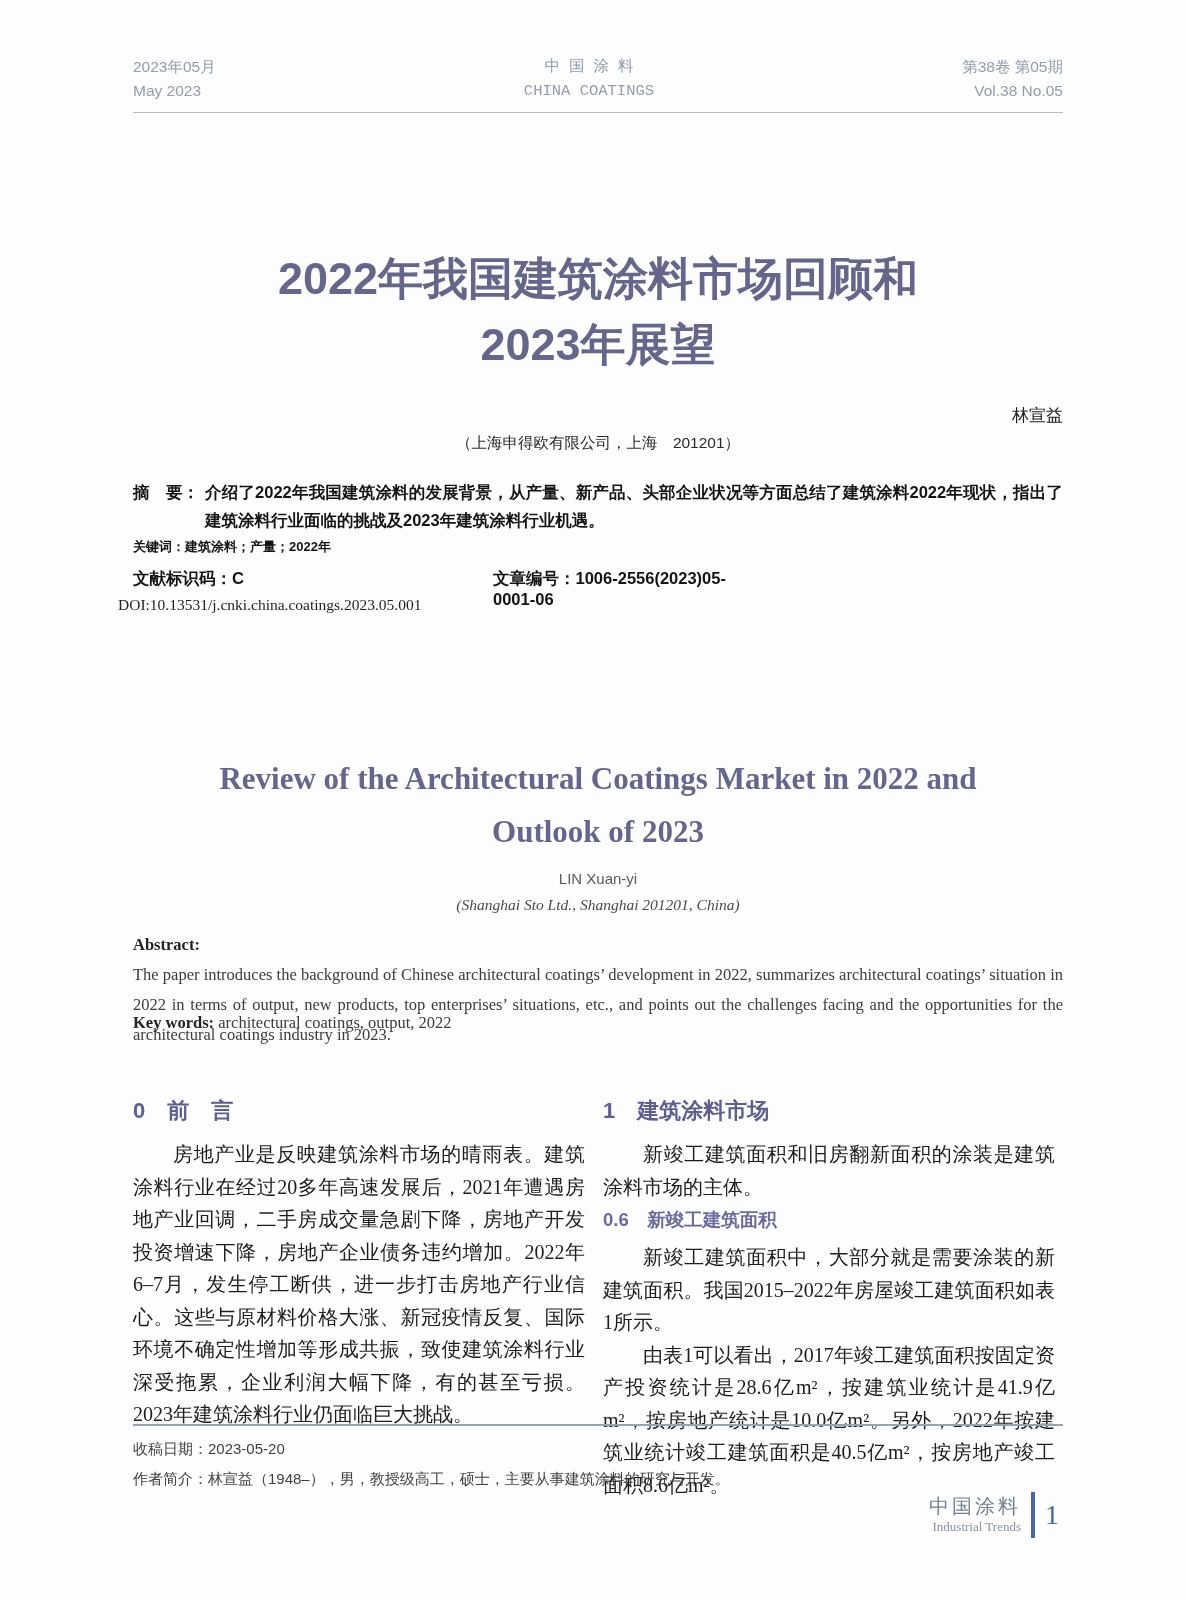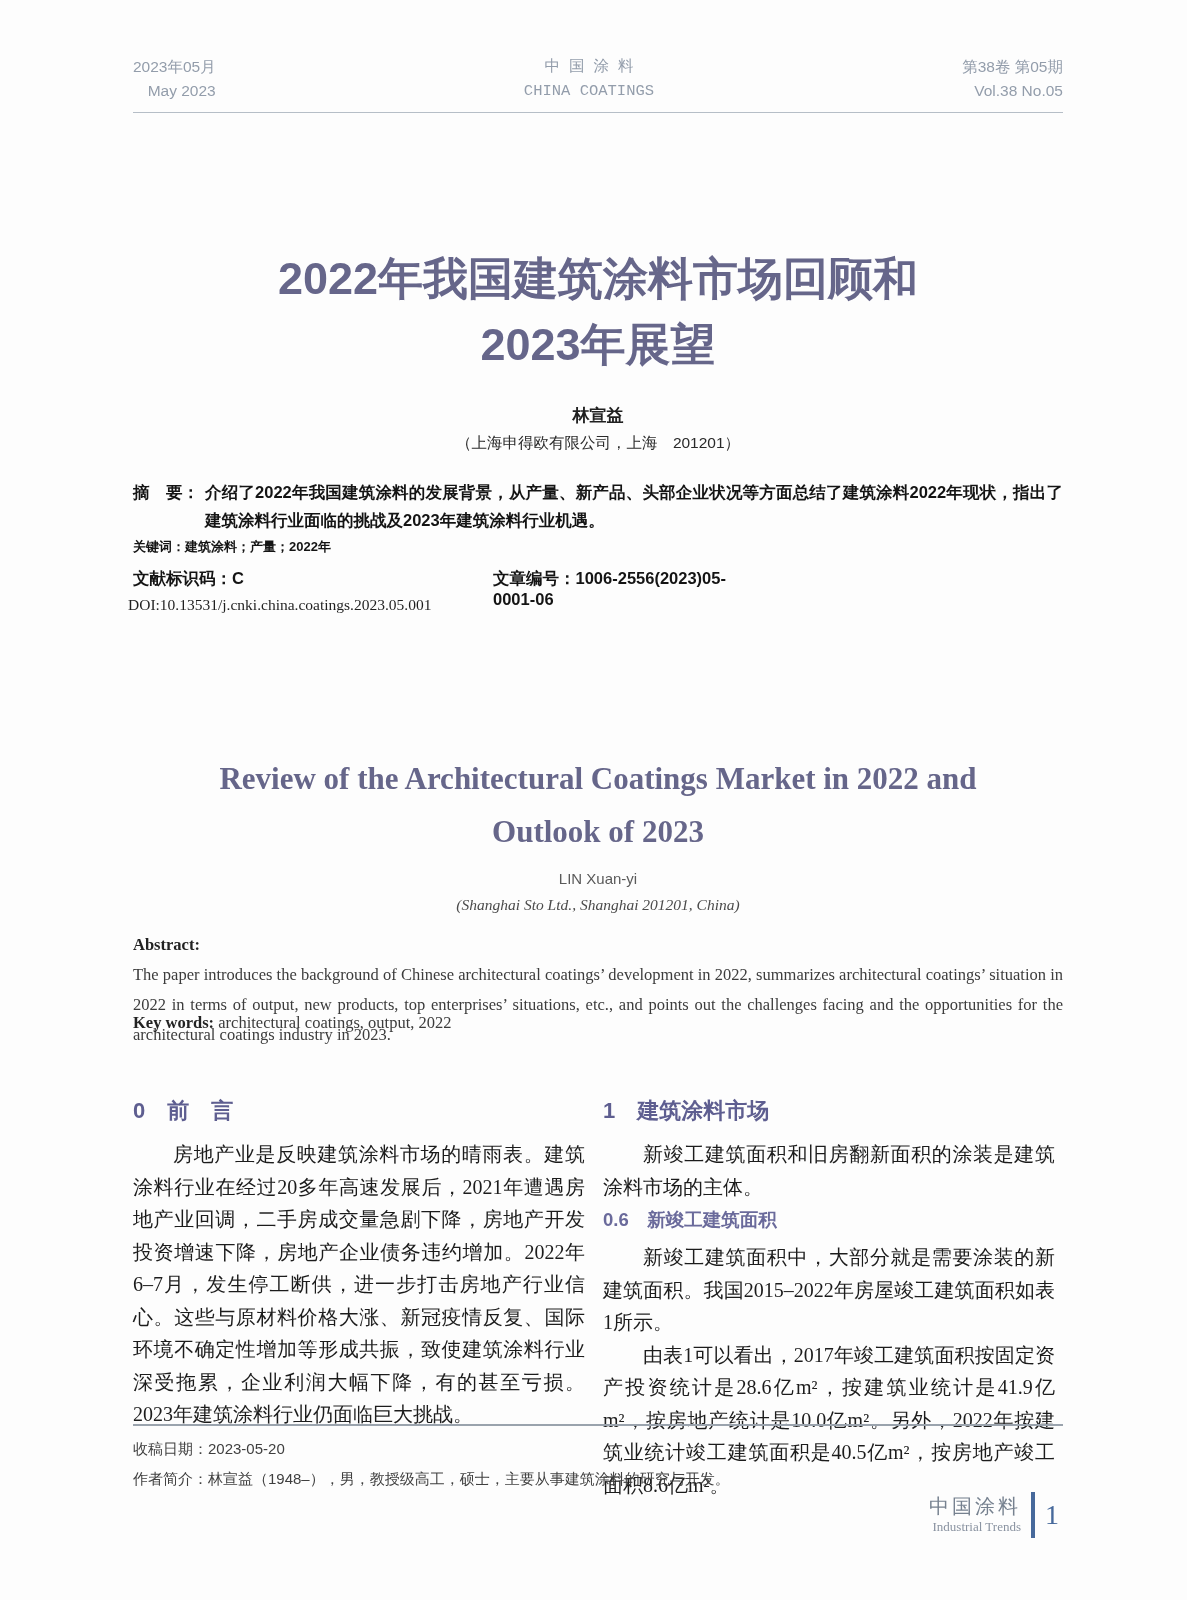--- a/index.html
+++ b/index.html
@@ -12,40 +12,40 @@
     color:#1c1c1c;
     overflow:hidden;
   }
   
   .page-header {
     position:absolute; left:133px; top:55px; width:930px;
     display:flex; justify-content:space-between; align-items:flex-start;
     font-family:"Liberation Sans", sans-serif;
     color:#939dab; font-size:15.5px; line-height:24px;
   }
-  .hdr-left { text-align:right; }
+  .hdr-left { text-align:left; }
   .hdr-center { text-align:center;font-family:Liberation Mono, monospace; }
   .hdr-center .cn { letter-spacing:9px; padding-left:9px; }
   .hdr-right { text-align:right; }
   .header-rule {
     position:absolute; left:133px; top:112px; width:930px;
     border-top:1.5px solid #b6bec7;
   }
   
   .title-cn {
     position:absolute; left:133px; top:246px; width:930px;
     text-align:center;
     font-family:"Liberation Sans", sans-serif;
     font-weight:bold; font-size:45px; line-height:66px;
     color:#66668a; margin:0;
   }
   .author-cn {
     position:absolute; left:133px; top:404px; width:930px;
-    text-align:center; font-family:"Liberation Sans", sans-serif;
-    font-weight:bold; font-size:17px; color:#202020;
+    text-align:right; font-family:"Liberation Sans", sans-serif;
+    font-weight:normal; font-size:17px; color:#202020;
   }
   .affil-cn {
     position:absolute; left:133px; top:433px; width:930px;
     text-align:center; font-family:"Liberation Sans", sans-serif;
     font-size:15.5px; color:#2a2a2a;
   }
   
   .abs-cn {
     position:absolute; left:133px; top:478px; width:930px;
     display:flex; font-family:"Liberation Sans", sans-serif;
@@ -58,21 +58,21 @@
     font-family:"Liberation Sans", sans-serif;
     font-weight:600; font-size:13px; color:#141414;
   }
   .meta-row {
     position:absolute; left:133px; top:568px; width:930px;
     display:grid; grid-template-columns:360px 272px auto;
     font-family:"Liberation Sans", sans-serif;
     font-weight:600; font-size:16.5px; color:#141414;
   }
   .doi-line {
-    position:absolute; left:128px; top:596px; width:930px;
+    position:absolute; left:118px; top:596px; width:930px;
     font-family:"Liberation Serif", serif; font-size:15.5px; color:#1f1f1f;
   }
   
   .title-en {
     position:absolute; left:133px; top:752px; width:930px;
     text-align:center; font-family:"Liberation Serif", serif;
     font-weight:bold; font-size:31px; line-height:53px;
     color:#66668a; margin:0;
   }
   .author-en {

